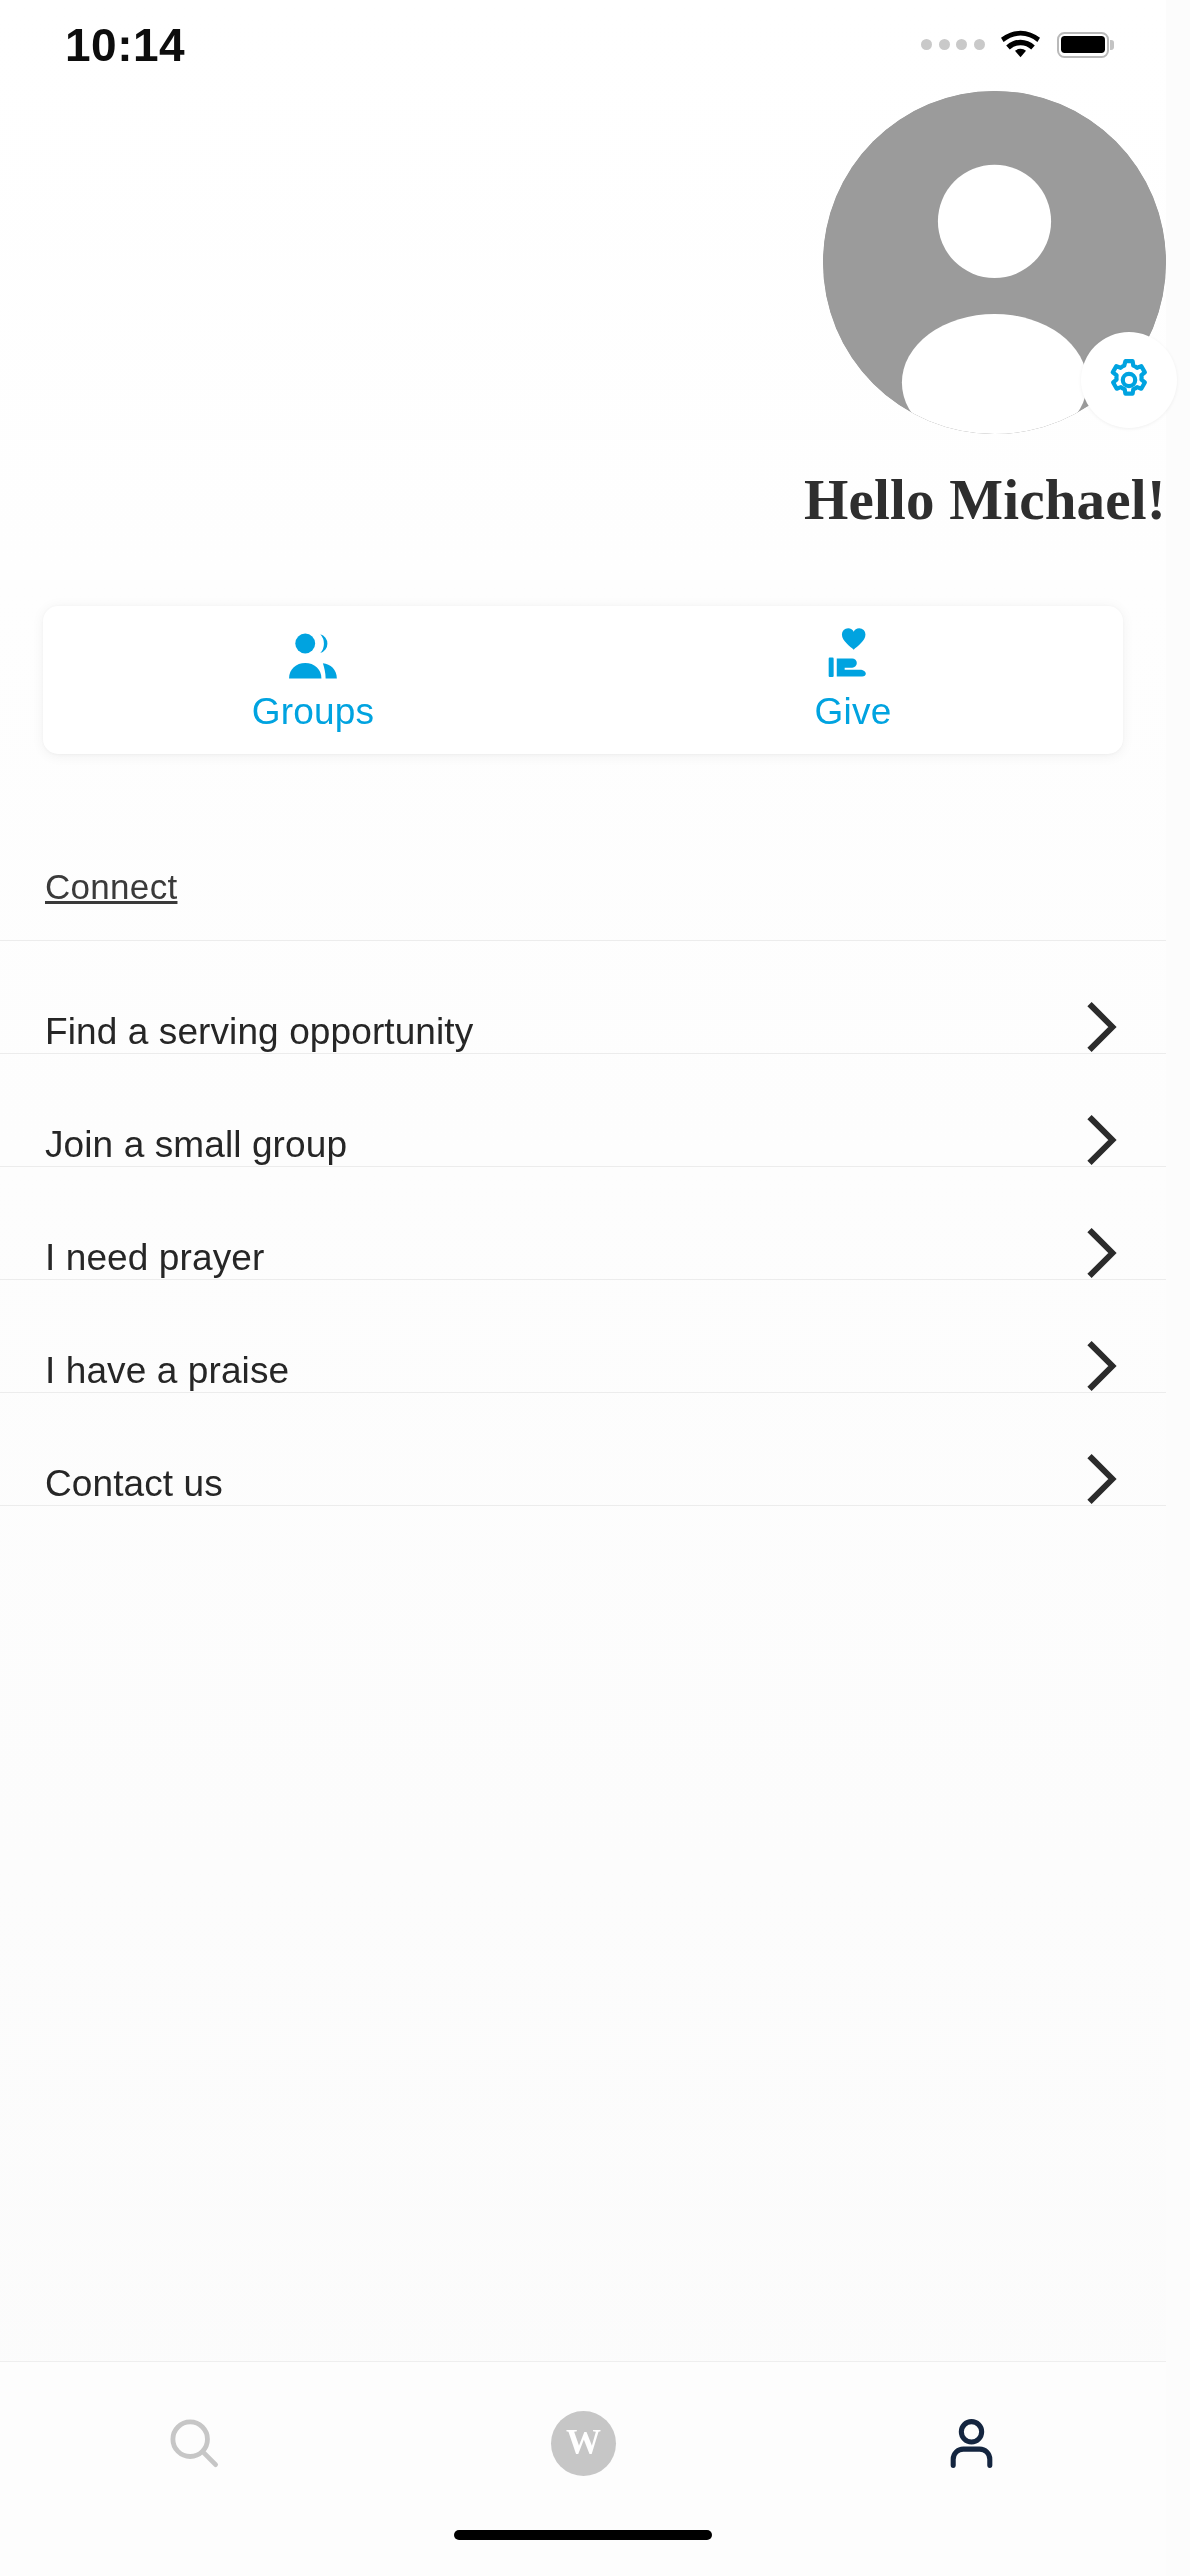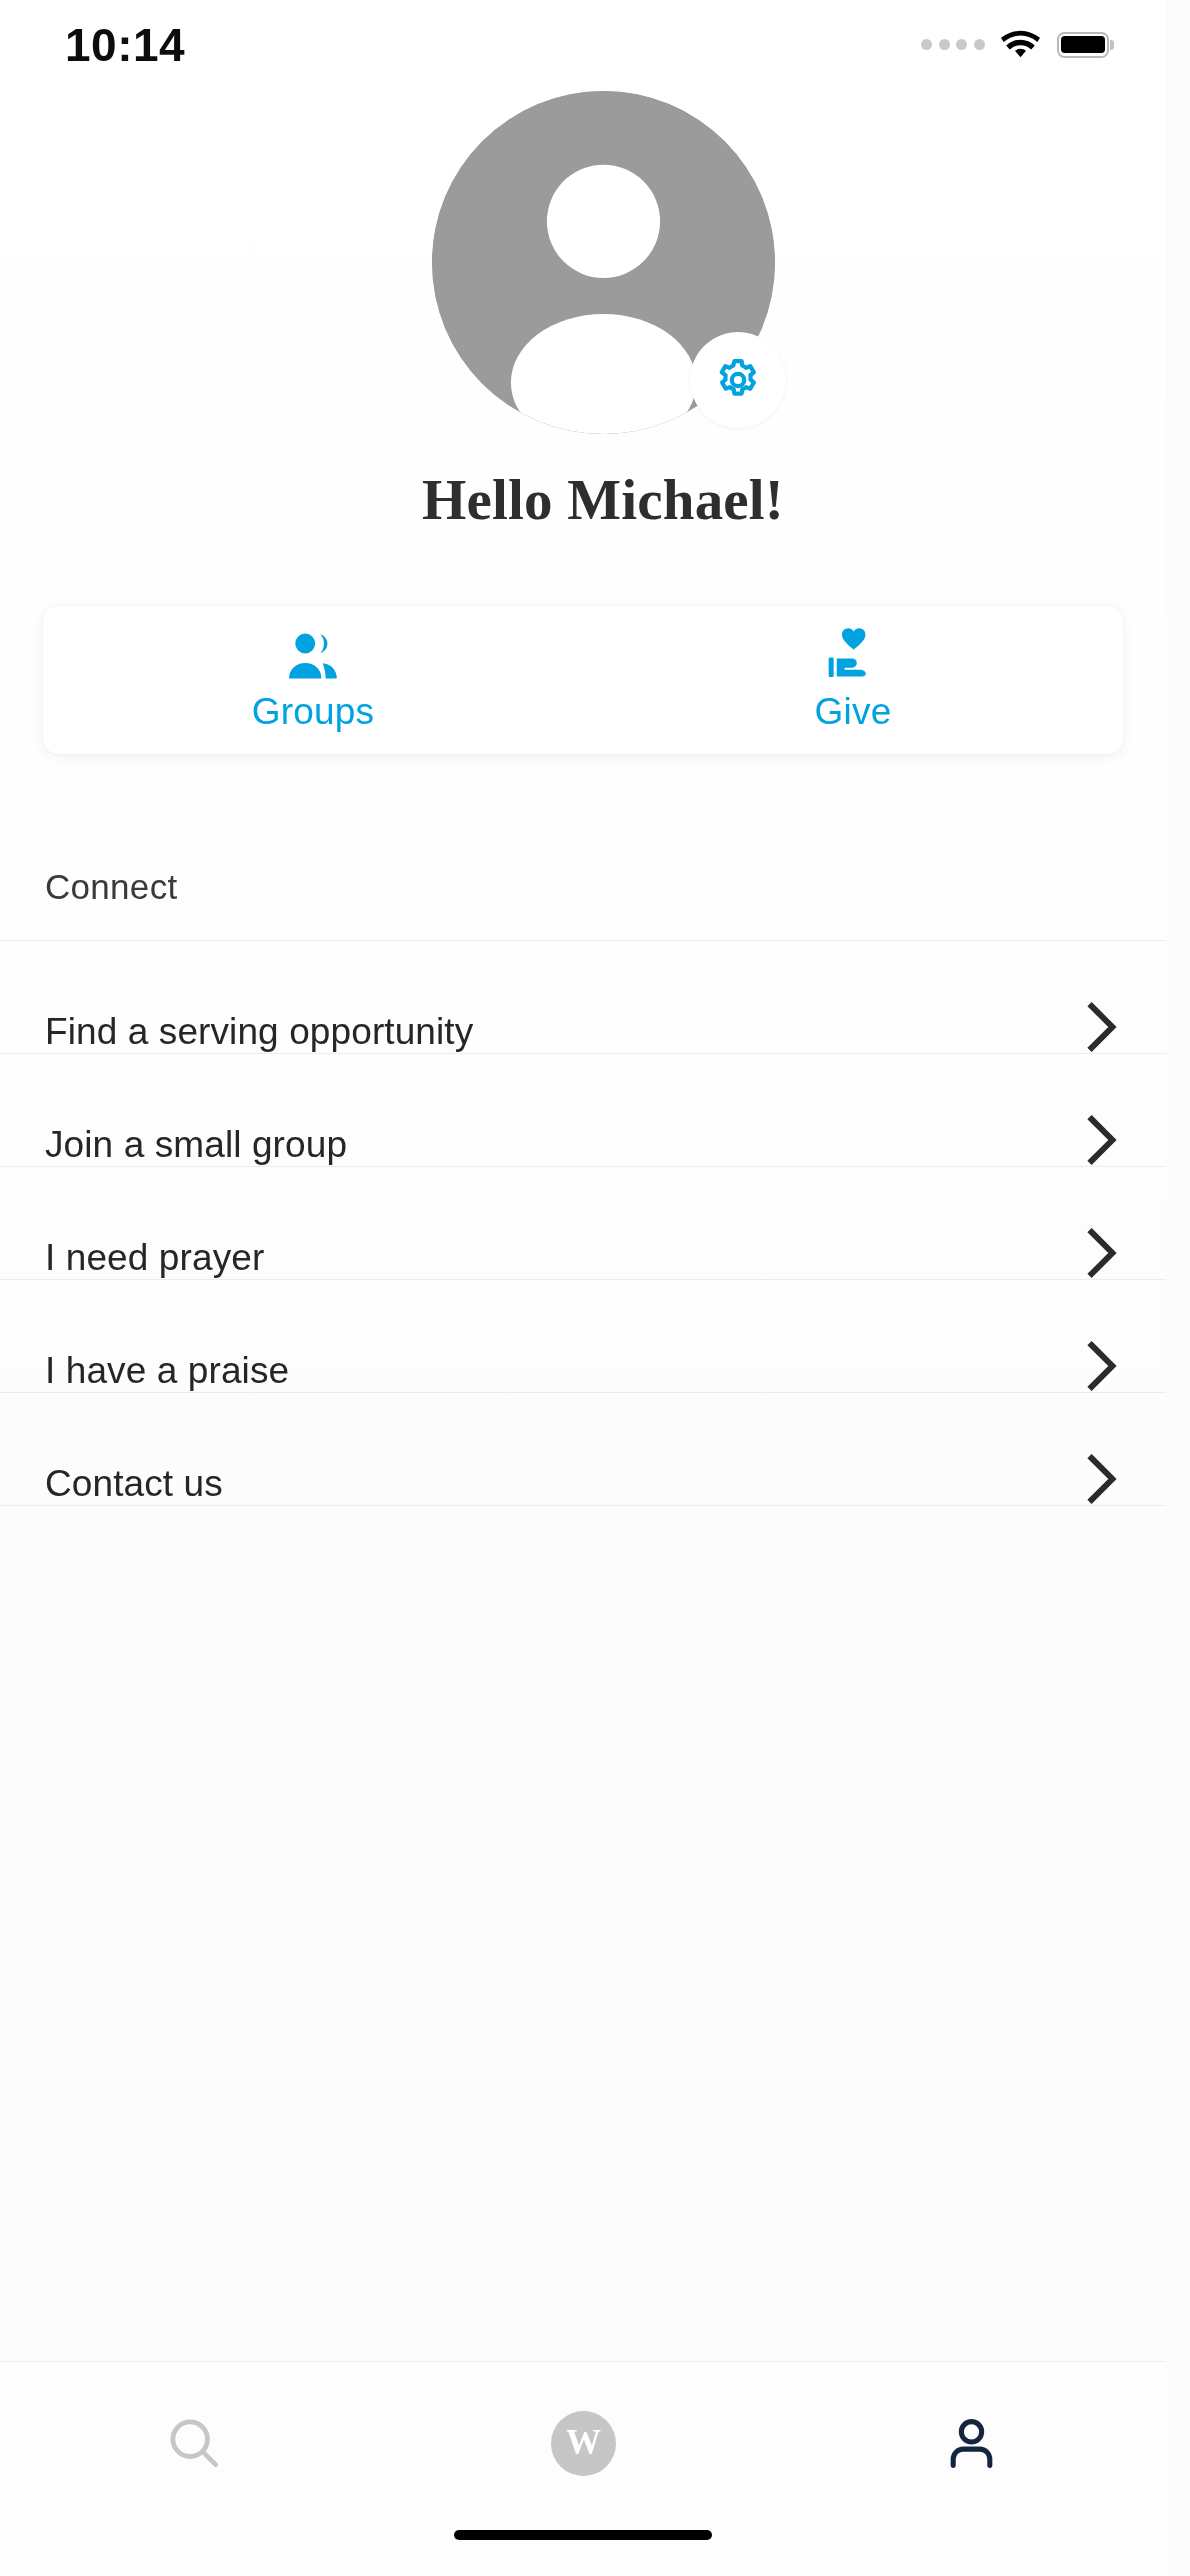--- a/index.html
+++ b/index.html
@@ -57,21 +57,21 @@
     background:#c3c3c3; border-radius:0 2.8px 2.8px 0;
   }
   .battery-fill {
     width:100%; height:100%;
     background:#000; border-radius:3.7px;
   }
 
   
   .header {
     padding-top:1.9px;
-    display:flex; flex-direction:column; align-items:center;margin-left:40px;
+    display:flex; flex-direction:column; align-items:flex-end;margin-left:40px;
   }
   .avatar-wrap {
     position:relative;
     width:343px; height:343px;
   }
   .avatar {
     width:343px; height:343px; border-radius:50%;
     background:#9b9b9b;
     overflow:hidden;
     display:block;
@@ -120,20 +120,21 @@
     font-family:"Liberation Sans", sans-serif;
     letter-spacing:0.2px;
   }
 
   
   .section-title {
     margin:113px 0 0 45px;
     font-size:35px;
     color:#3a3a3a;
     letter-spacing:0.3px;
+    text-decoration:underline;
   }
   .list {
     margin-top:33px;
     border-top:1.4px solid #ececec;
   }
   .list-item {
     height:113px;
     display:flex; align-items:flex-end;
     padding:0 48px 0 45px;
     border-bottom:1.4px solid #ececec;

